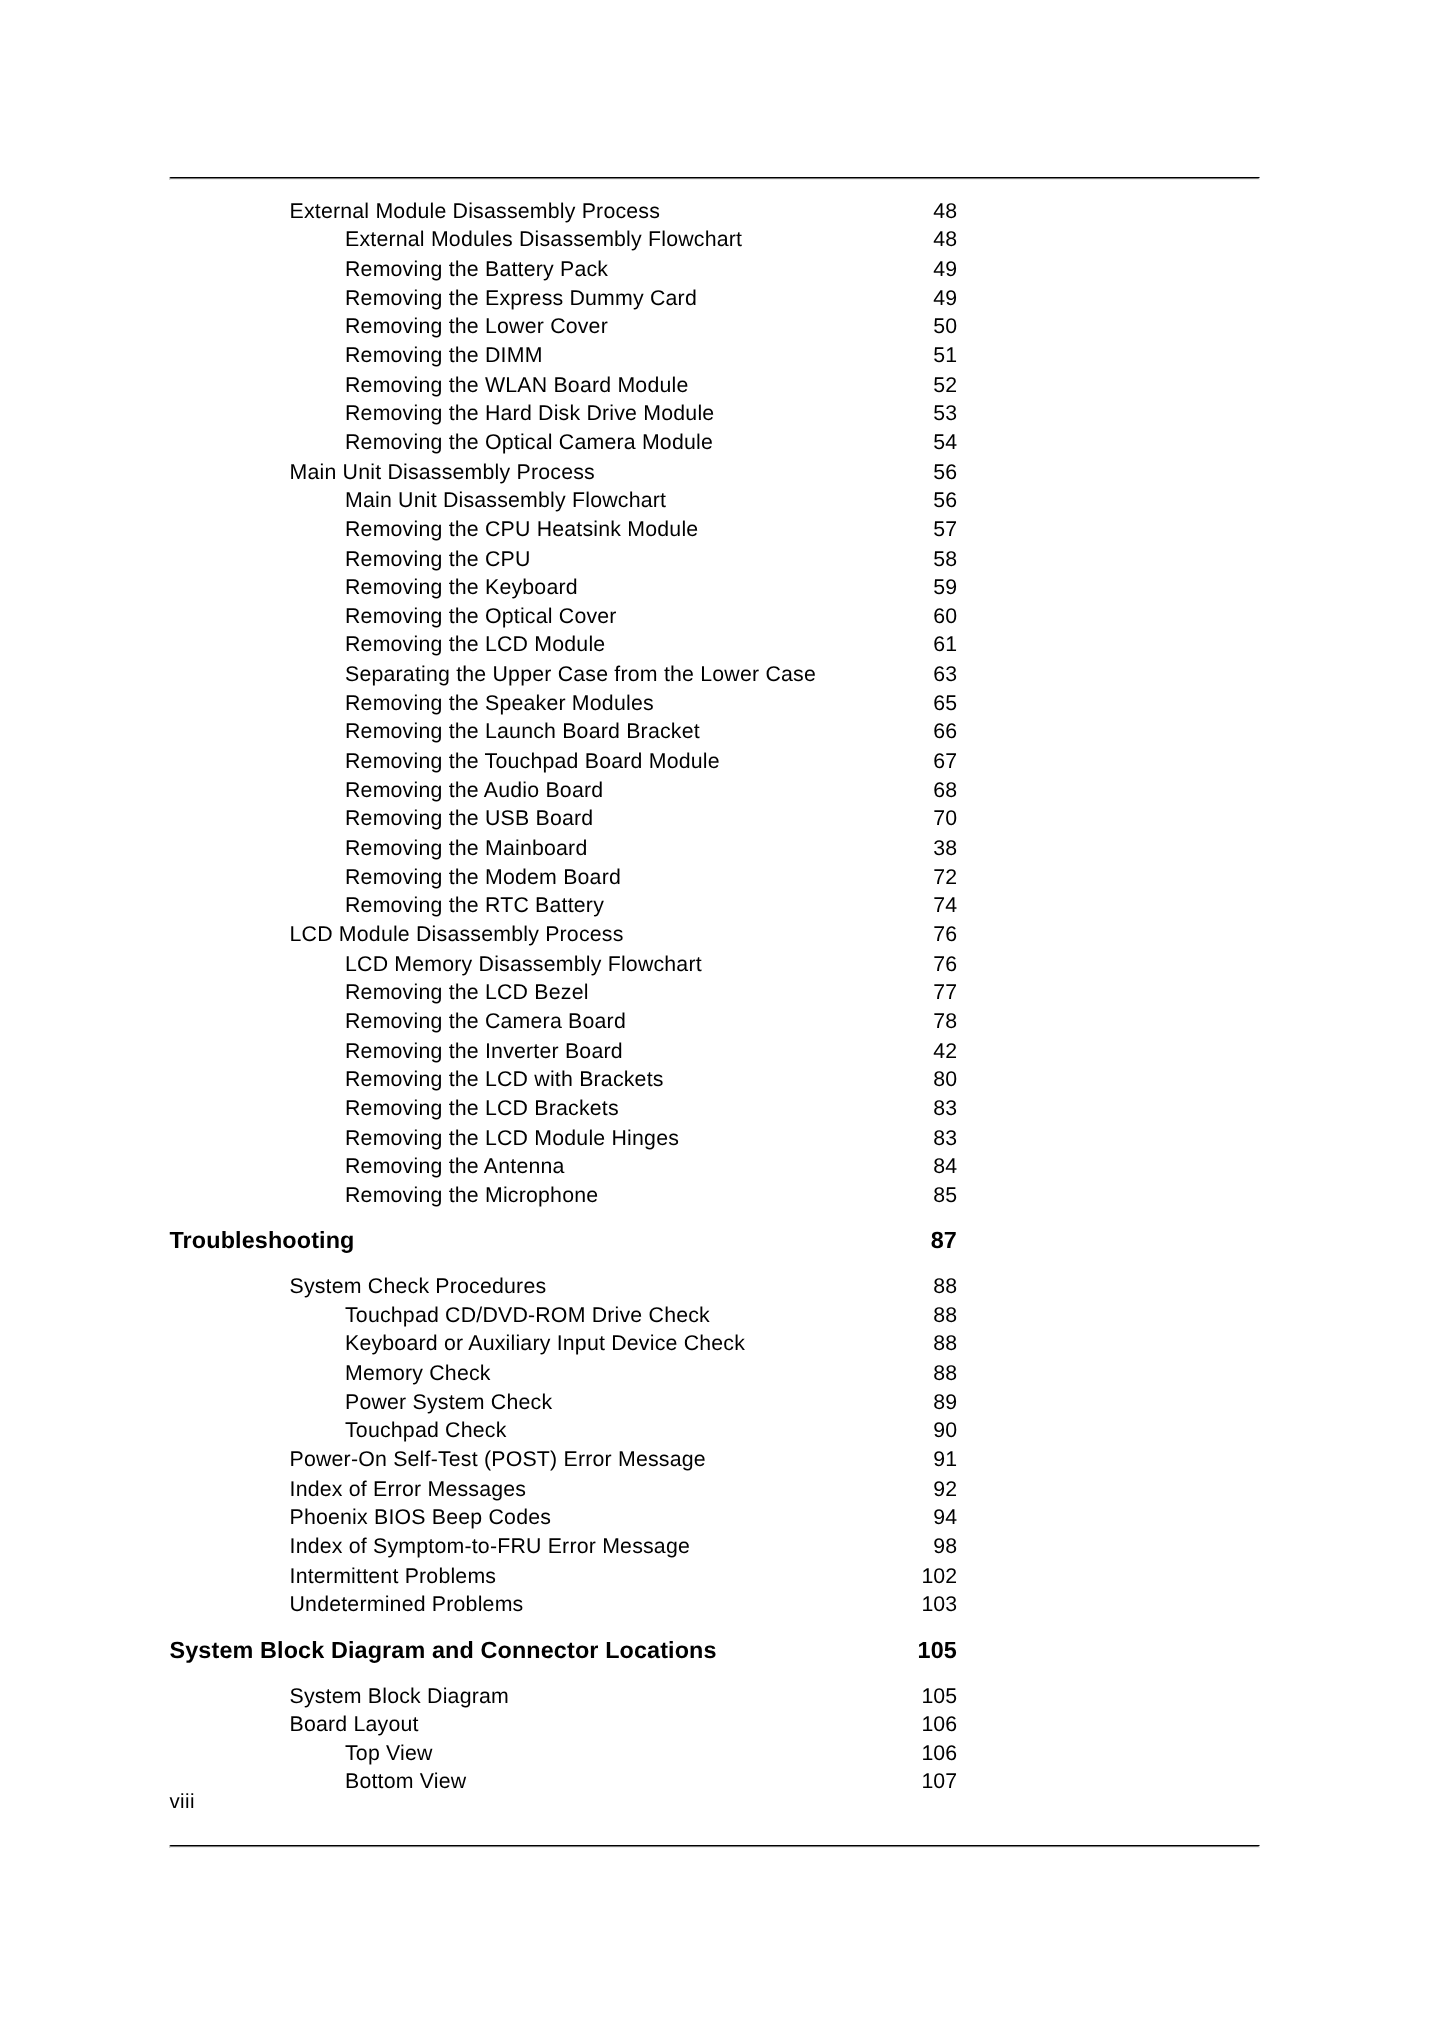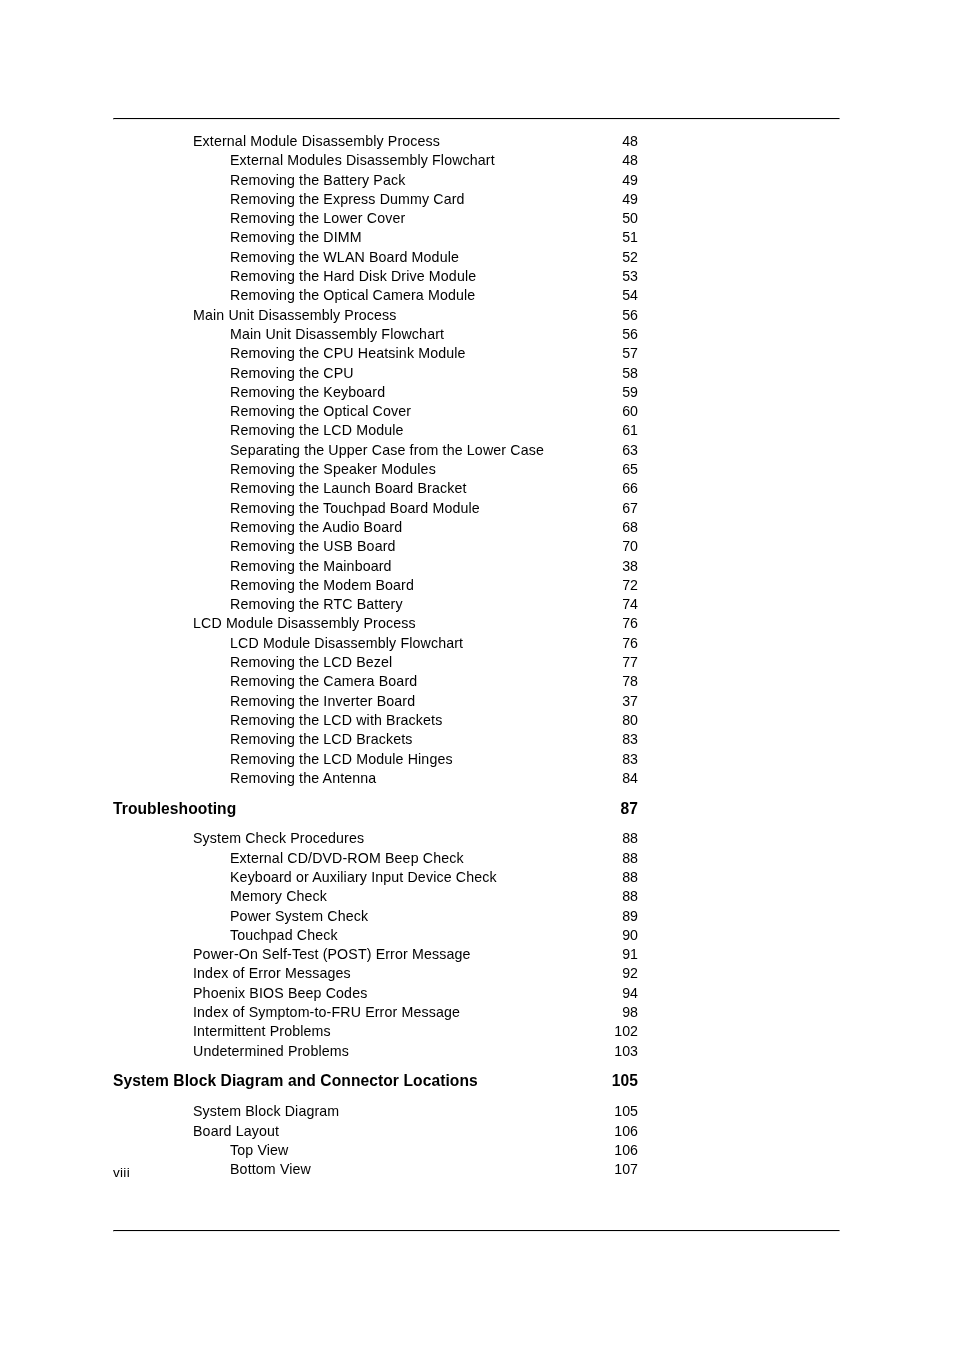--- a/index.html
+++ b/index.html
@@ -81,21 +81,21 @@
     right: 118px;
   }
   
   .toc-row.lvl0.gap-before { margin-top: 10.5px; padding-left: 17px; }
   .toc-row.lvl0.gap-after  { margin-bottom: 11.5px; }
 
   
   #folio {
     position: absolute;
     left: 113px;
-    top: 1165px;
+    top: 1193px;
     font-size: 13.6px;
     line-height: 16px;
     letter-spacing: 0.02em;
   }
 </style>
 </head>
 <body>
 
 <div id="page">
 
@@ -200,61 +200,65 @@
       </div>
       <div class="toc-row lvl2">
         <span class="toc-title">Removing the RTC Battery</span>
         <span class="toc-page">74</span>
       </div>
       <div class="toc-row lvl1">
         <span class="toc-title">LCD Module Disassembly Process</span>
         <span class="toc-page">76</span>
       </div>
       <div class="toc-row lvl2">
-        <span class="toc-title">LCD Module Disassembly Flowchart</span>
+        <span class="toc-title">LCD Memory Disassembly Flowchart</span>
         <span class="toc-page">76</span>
       </div>
       <div class="toc-row lvl2">
         <span class="toc-title">Removing the LCD Bezel</span>
         <span class="toc-page">77</span>
       </div>
       <div class="toc-row lvl2">
         <span class="toc-title">Removing the Camera Board</span>
         <span class="toc-page">78</span>
       </div>
       <div class="toc-row lvl2">
         <span class="toc-title">Removing the Inverter Board</span>
-        <span class="toc-page">37</span>
+        <span class="toc-page">42</span>
       </div>
       <div class="toc-row lvl2">
         <span class="toc-title">Removing the LCD with Brackets</span>
         <span class="toc-page">80</span>
       </div>
       <div class="toc-row lvl2">
         <span class="toc-title">Removing the LCD Brackets</span>
         <span class="toc-page">83</span>
       </div>
       <div class="toc-row lvl2">
         <span class="toc-title">Removing the LCD Module Hinges</span>
         <span class="toc-page">83</span>
       </div>
       <div class="toc-row lvl2">
         <span class="toc-title">Removing the Antenna</span>
         <span class="toc-page">84</span>
+      </div>
+      <div class="toc-row lvl2">
+        <span class="toc-title">Removing the Microphone</span>
+        <span class="toc-page">85</span>
       </div>
       <div class="toc-row lvl0 gap-before gap-after">
         <span class="toc-title">Troubleshooting</span>
         <span class="toc-page">87</span>
       </div>
       <div class="toc-row lvl1">
         <span class="toc-title">System Check Procedures</span>
         <span class="toc-page">88</span>
       </div>
       <div class="toc-row lvl2">
-        <span class="toc-title">External CD/DVD-ROM Beep Check</span>
+        <span class="toc-title">Touchpad CD/DVD-ROM Drive Check</span>
         <span class="toc-page">88</span>
       </div>
       <div class="toc-row lvl2">
         <span class="toc-title">Keyboard or Auxiliary Input Device Check</span>
         <span class="toc-page">88</span>
       </div>
       <div class="toc-row lvl2">
         <span class="toc-title">Memory Check</span>
         <span class="toc-page">88</span>
       </div>

